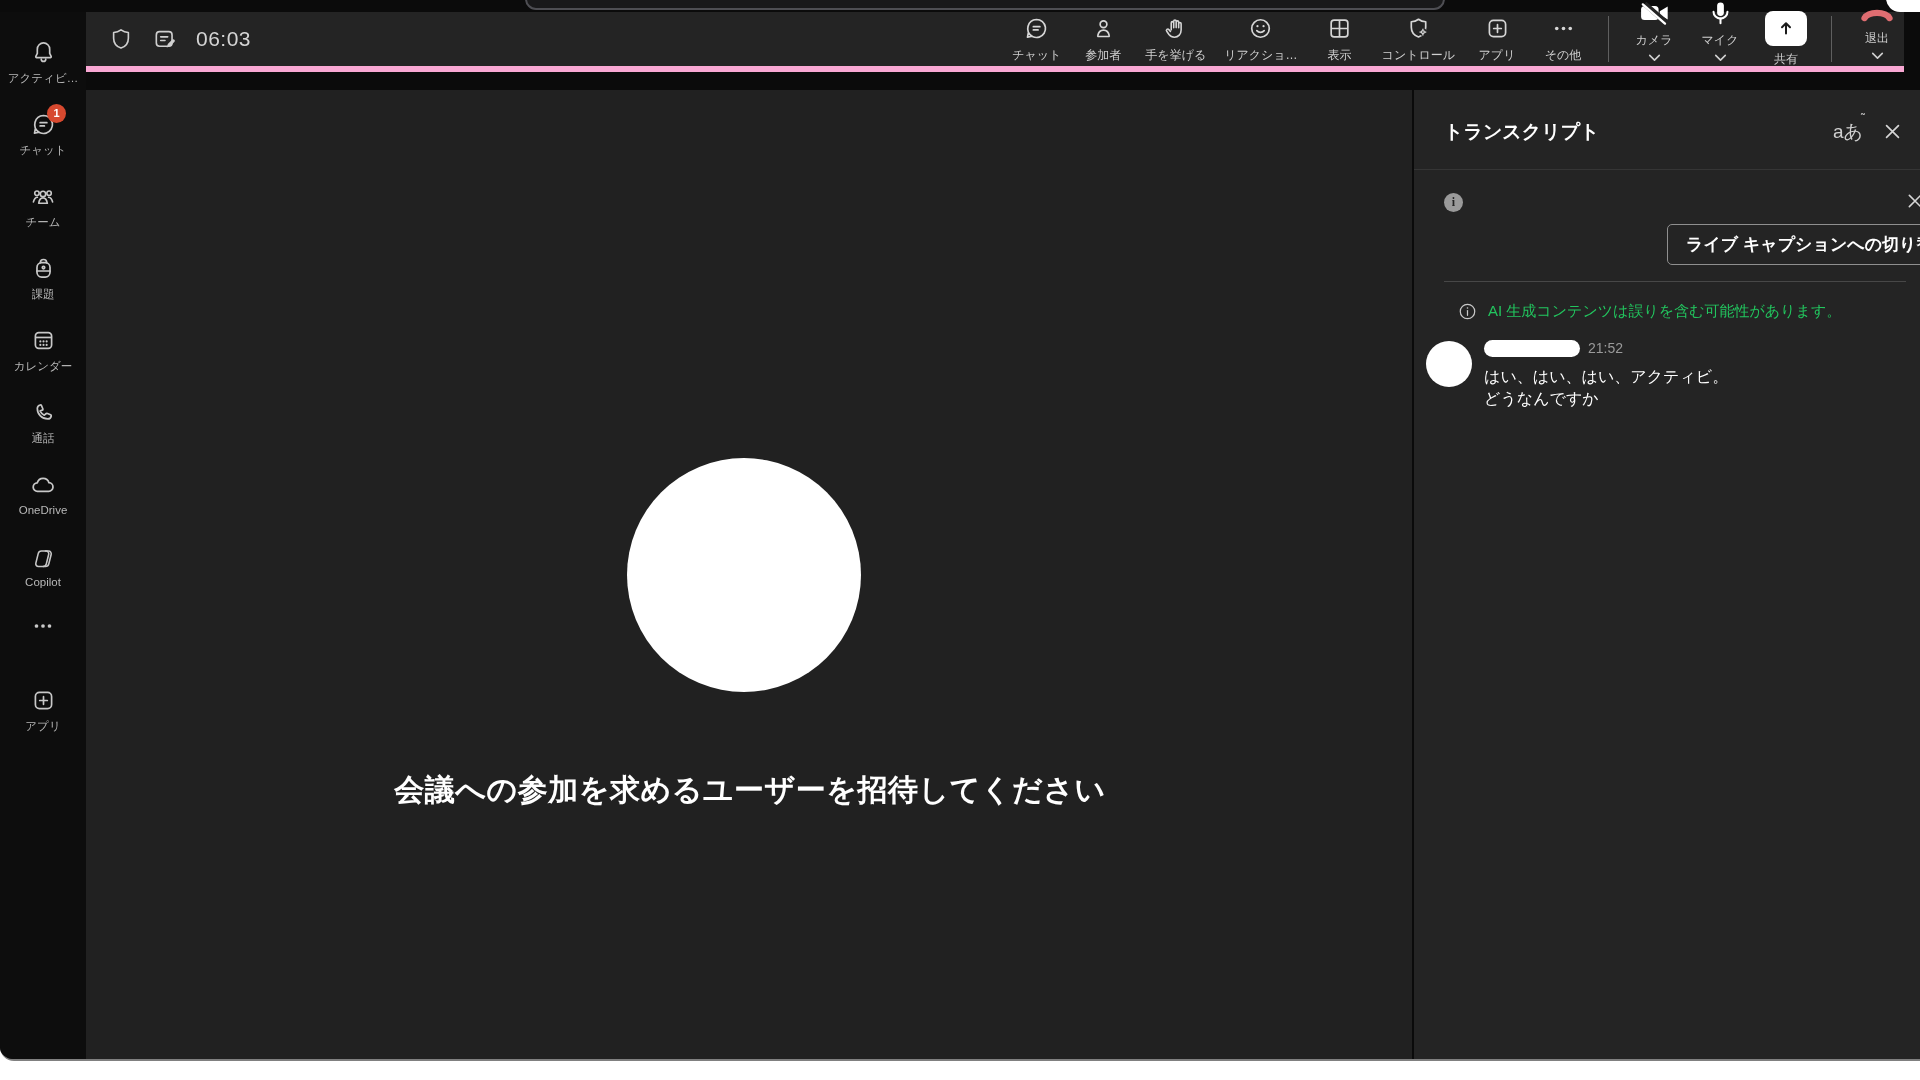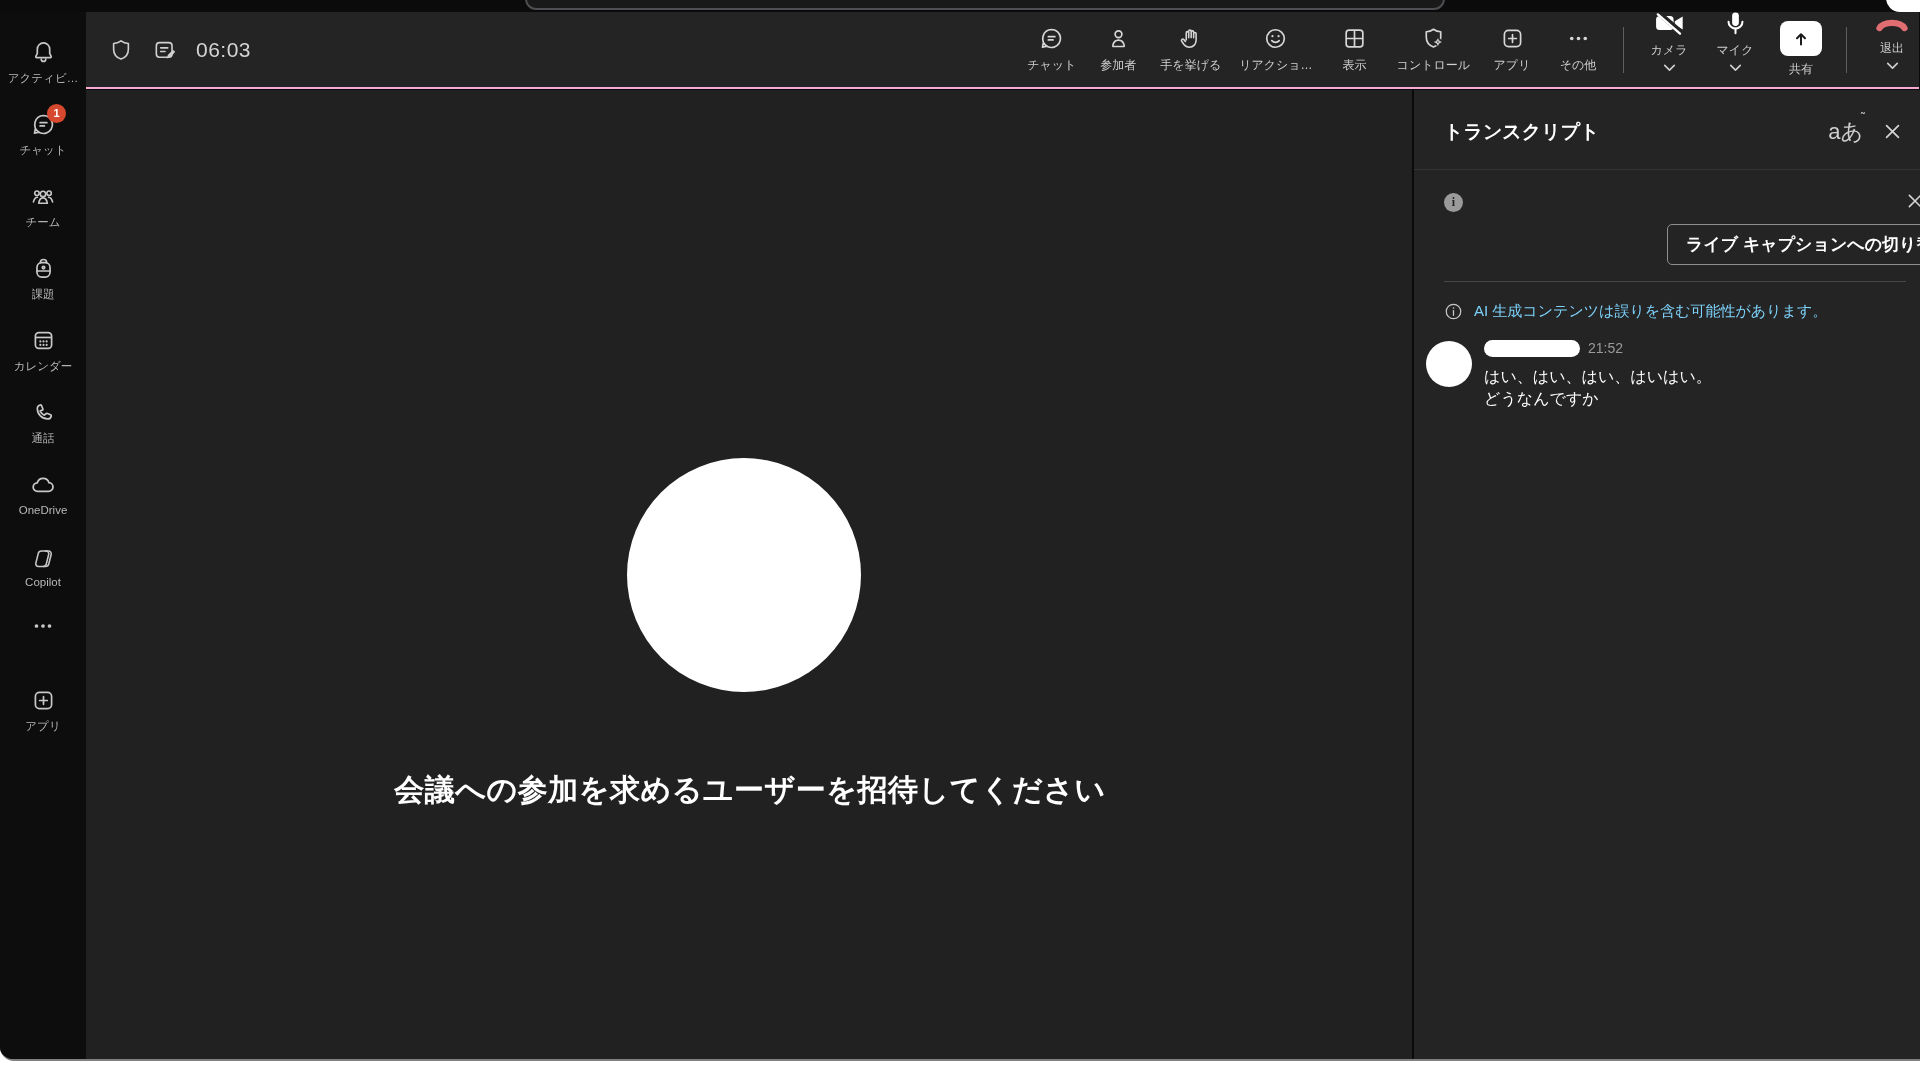--- a/index.html
+++ b/index.html
@@ -18,21 +18,21 @@
              display:flex; flex-direction:column; align-items:flex-end; padding-top:14px; }
   .sb-item { width:86px; height:72px; display:flex; flex-direction:column; align-items:center; justify-content:center; gap:4px; cursor:pointer; }
   .sb-item.short { height:48px; }
   .sb-item.gap-top { margin-top:24px; }
   .sb-label { font-size:11.5px; color:#b8b8b8; max-width:80px; white-space:nowrap; overflow:hidden; text-overflow:ellipsis; }
   .sb-iconwrap { position:relative; width:28px; height:28px; display:flex; align-items:center; justify-content:center; }
   .badge { position:absolute; top:-7px; right:-9px; min-width:19px; height:19px; border-radius:10px; background:#d7492f;
            color:#fff; font-size:11px; font-weight:bold; display:flex; align-items:center; justify-content:center; padding:0 4px; }
 
   
-  .toolbar { position:absolute; left:86px; right:1px; top:12px; height:77px; background:#242424; border-bottom:2px solid #f9a8d4; }
+  .toolbar { position:absolute; left:86px; right:16px; top:12px; height:60px; background:#242424; border-bottom:6px solid #f9a8d4; }
   .tb-left { position:absolute; left:22px; top:0; height:100%; display:flex; align-items:center; gap:18px; }
   .timer { color:#d4d4d4; font-size:21px; letter-spacing:.5px; }
   .tb-right { position:absolute; right:-6px; top:0; height:100%; display:flex; align-items:center; }
   .tb-btn { display:flex; flex-direction:column; align-items:center; justify-content:center; gap:5px; min-width:66px; padding:0 9px; cursor:pointer; }
   .tb-btn .tb-label { font-size:12px; color:#d0d0d0; white-space:nowrap; }
   .tb-divider { width:1px; height:46px; background:#5f5f5f; margin:0 12px; }
   .av-group { display:flex; align-items:center;flex-direction:column; }
   .chev { margin:0 2px 14px 2px; cursor:pointer; }
   .share-box { width:42px; height:35px; background:#ffffff; border-radius:8px; display:flex; align-items:center; justify-content:center; }
 
@@ -40,32 +40,32 @@
   .stage { position:absolute; left:86px; top:90px; width:1328px; bottom:0; background:#212121; }
   .avatar-circle { position:absolute; left:541px; top:368px; width:234px; height:234px; border-radius:50%; background:#ffffff; }
   .invite-text { position:absolute; left:0; right:0; top:680px; text-align:center; color:#ffffff; font-weight:bold; font-size:30px; letter-spacing:.5px; }
 
   
   .panel { position:absolute; left:1412px; right:0; top:90px; bottom:0; background:#242424; border-left:2px solid #0a0a0a; }
   .panel-header { height:80px; display:flex; align-items:center; padding:4px 18px 0 30px; border-bottom:1px solid rgba(255,255,255,.08); }
   .panel-title { font-size:19px; font-weight:bold; color:#ffffff; flex:1; }
   .ph-icons { display:flex; align-items:center; gap:20px; }
   .tr-ic { color:#cfcfcf; font-size:15px; cursor:pointer; position:relative; line-height:1; }
-  .tr-ic .hira { font-size:22px; }
+  .tr-ic .hira { font-size:19px; }
   .tr-ic .tilde { position:absolute; top:-9px; right:-2px; font-size:12px; }
   .banner { position:relative; padding:20px 14px 0 30px; }
   .banner-row { display:flex; align-items:flex-start; gap:12px; }
   .info-filled { flex:0 0 auto; width:19px; height:19px; border-radius:50%; background:#9a9a9a; color:#242424;
                  font-size:12px; font-weight:bold; display:flex; align-items:center; justify-content:center; margin-top:3px; font-family:"Liberation Serif","DejaVu Serif",serif; }
   .banner-text { width:392px; font-size:16px; line-height:1.65; color:#ececec; }
   .banner-close { position:absolute; right:-4px; top:22px; cursor:pointer; }
   .banner-btn { display:inline-block; margin-left:223px; margin-top:12px; padding:8px 18px; border:1px solid #8f8f8f; border-radius:5px;
                 background:transparent; color:#ffffff; font-weight:bold; font-size:17px; white-space:nowrap; cursor:pointer; }
   .section-divider { height:1px; background:rgba(255,255,255,.16); margin-top:16px; }
-  .ai-note { display:flex; align-items:center; gap:11px; padding:20px 16px 0 30px; color:#7dd3fc; font-size:15px; }
+  .ai-note { display:flex; align-items:center; gap:11px; padding:20px 16px 0 44px; color:#22c55e; font-size:15px; }
   .entry { display:flex; padding:18px 16px 0 12px; }
   .entry-avatar { flex:0 0 auto; width:46px; height:46px; border-radius:50%; background:#ffffff; margin-top:2px; }
   .entry-body { margin-left:12px; }
   .entry-meta { display:flex; align-items:center; gap:8px; height:18px; }
   .name-blob { width:96px; height:17px; border-radius:9px; background:#ffffff; }
   .entry-time { font-size:14px; color:#9a9a9a; }
   .cap-line1 { margin-top:9px; font-size:16px; color:#ffffff; line-height:1.4; }
   .cap-line2 { font-size:16px; color:#ffffff; line-height:1.4; }
 
   svg.ic { display:block; }
@@ -418,20 +418,20 @@
       <span>AI 生成コンテンツは誤りを含む可能性があります。</span>
     </div>
 
     <div class="entry">
       <div class="entry-avatar"></div>
       <div class="entry-body">
         <div class="entry-meta">
           <span class="name-blob"></span>
           <span class="entry-time">21:52</span>
         </div>
-        <div class="cap-line1">はい、はい、はい、はいはい。</div>
+        <div class="cap-line1">はい、はい、はい、アクティビ。</div>
         <div class="cap-line2">どうなんですか</div>
       </div>
     </div>
 
   </div>
 
 </div>
 
 </body></html>

